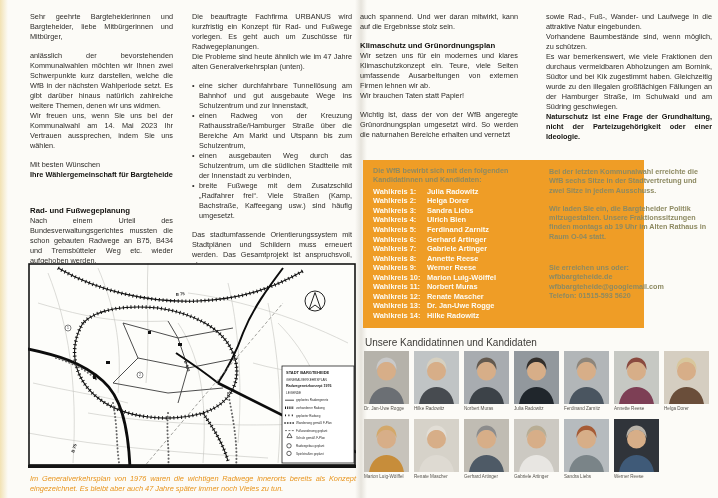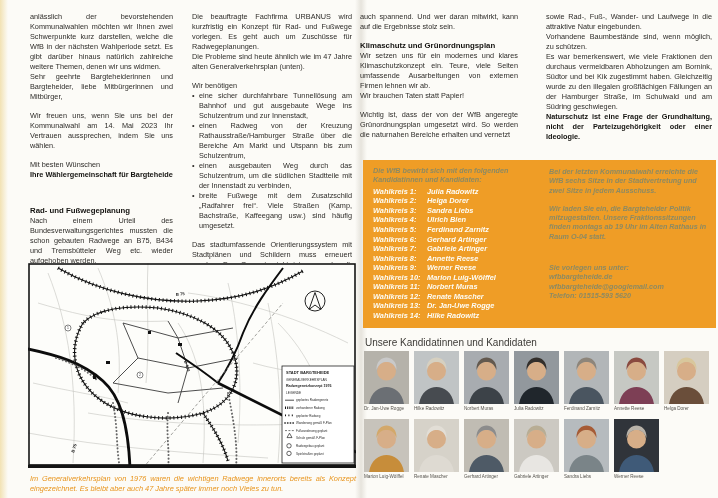--- a/index.html
+++ b/index.html
@@ -16,21 +16,21 @@
   .col .boldpara{font-weight:bold;color:#141310;}
   ul.bullets{margin:0 0 9px 0;padding:0;list-style:none;}
   ul.bullets li{position:relative;padding-left:7px;margin:0;}
   ul.bullets li::before{content:"\2022";position:absolute;left:0;top:0;}
   
   .map{position:absolute;left:28px;top:263px;width:328px;height:205px;}
   .map svg{display:block;width:100%;height:100%;}
   .map-caption{position:absolute;left:30px;top:474px;width:326px;font-size:7.4px;
                line-height:9.8px;font-style:italic;color:#e8941c;text-align:justify;}
   
-  .obox{position:absolute;left:363px;top:160px;width:353px;height:168px;background:#ef9d26;font-style:italic;}
+  .obox{position:absolute;left:363px;top:160px;width:281px;height:168px;background:#ef9d26;}
   .obox-left{position:absolute;left:10px;top:7px;width:176px;}
   .obox-intro{color:#8d8a62;font-size:7.2px;line-height:8.9px;font-weight:bold;margin-bottom:2px;}
   .wk-row{display:flex;color:#fdfcf4;font-weight:bold;font-size:7.4px;line-height:9.55px;}
   .wk-label{width:54px;flex:0 0 54px;}
   .obox-right{position:absolute;left:186px;top:7px;width:158px;color:#8d8a62;
               font-weight:bold;font-size:7.2px;line-height:9.3px;}
   .obox-right p{margin:0 0 9px 0;}
   .obox-right .contact{margin-top:22px;}
   .obox-right .contact p{margin:0;}
   
@@ -54,34 +54,33 @@
   .rdlabel{font-family:"Liberation Sans",sans-serif;font-weight:bold;fill:#222;}
 </style>
 </head>
 <body>
 
 <div class="sheet">
   <div class="edge-strip"></div>
   <div class="fold"></div>
 
   <div class="col" style="left:30px;top:12px;width:143px;">
+    <p>Sehr geehrte Bargteheiderinnen und Bargteheider, liebe Mitbürgerinnen und Mitbürger,</p>
     <p style="margin-bottom:0;">anlässlich der bevorstehenden Kommunalwahlen möchten wir Ihnen zwei Schwerpunkte kurz darstellen, welche die WfB in der nächsten Wahlperiode setzt. Es gibt darüber hinaus natürlich zahlreiche weitere Themen, denen wir uns widmen.</p>
-    <p>Sehr geehrte Bargteheiderinnen und Bargteheider, liebe Mitbürgerinnen und Mitbürger,</p>
     <p>Wir freuen uns, wenn Sie uns bei der Kommunalwahl am 14. Mai 2023 Ihr Vertrauen aussprechen, indem Sie uns wählen.</p>
     <p class="tight">Mit besten Wünschen</p>
     <p class="boldpara" style="margin-bottom:26px;">Ihre Wählergemeinschaft für Bargteheide</p>
     <h3>Rad- und Fußwegeplanung</h3>
     <p class="tight">Nach einem Urteil des Bundesverwaltungsgerichtes mussten die schon gebauten Radwege an B75, B434 und Tremsbütteler Weg etc. wieder aufgehoben werden.</p>
     <p class="tight">Da Radfahrer aber aus Sicherheitsgründen oft nicht auf der Straße fahren wollen, muss etwas geschehen, besonders bei den Schulwegen.</p>
   </div>
 
   <div class="col" style="left:192px;top:12px;width:160px;">
     <p class="tight">Die beauftragte Fachfirma URBANUS wird kurzfristig ein Konzept für Rad- und Fußwege vorlegen. Es geht auch um Zuschüsse für Radwegeplanungen.</p>
     <p>Die Probleme sind heute ähnlich wie im 47 Jahre alten Generalverkehrsplan (unten).</p>
-    <p class="tight">Wir benötigen</p>
     <ul class="bullets">
       <li>eine sicher durchfahrbare Tunnellösung am Bahnhof und gut ausgebaute Wege ins Schulzentrum und zur Innenstadt,</li>
       <li>einen Radweg von der Kreuzung Rathausstraße/Hamburger Straße über die Bereiche Am Markt und Utspann bis zum Schulzentrum,</li>
       <li>einen ausgebauten Weg durch das Schulzentrum, um die südlichen Stadtteile mit der Innenstadt zu verbinden,</li>
       <li>breite Fußwege mit dem Zusatzschild „Radfahrer frei“. Viele Straßen (Kamp, Bachstraße, Kaffeegang usw.) sind häufig umgesetzt.</li>
     </ul>
     <p class="tight">Das stadtumfassende Orientierungssystem mit Stadtplänen und Schildern muss erneuert werden. Das Gesamtprojekt ist anspruchsvoll, aber</p>
   </div>
 
   <div class="map">
@@ -264,21 +263,21 @@
           <div class="wk-row">
             <span class="wk-label">Wahlkreis 14:</span>
             <span>Hilke Radowitz</span>
           </div>
         </div>
     </div>
     <div class="obox-right">
       <p>Bei der letzten Kommunalwahl erreichte die WfB sechs Sitze in der Stadtvertretung und zwei Sitze in jedem Ausschuss.</p>
       <p>Wir laden Sie ein, die Bargteheider Politik mitzugestalten. Unsere Fraktionssitzungen finden montags ab 19 Uhr im Alten Rathaus in Raum O-04 statt.</p>
       <div class="contact">
-        <p>Sie vorlegen uns unter:</p>
+        <p>Sie erreichen uns oder:</p>
         <p>wfbbargteheide.de</p>
         <p>wfbbargteheide@googlemail.com</p>
         <p>Telefon: 01515-593 5620</p>
       </div>
     </div>
   </div>
 
   <div class="cand-heading">Unsere Kandidatinnen und Kandidaten</div>
   <div class="grid">
       <div class="photo-row">

